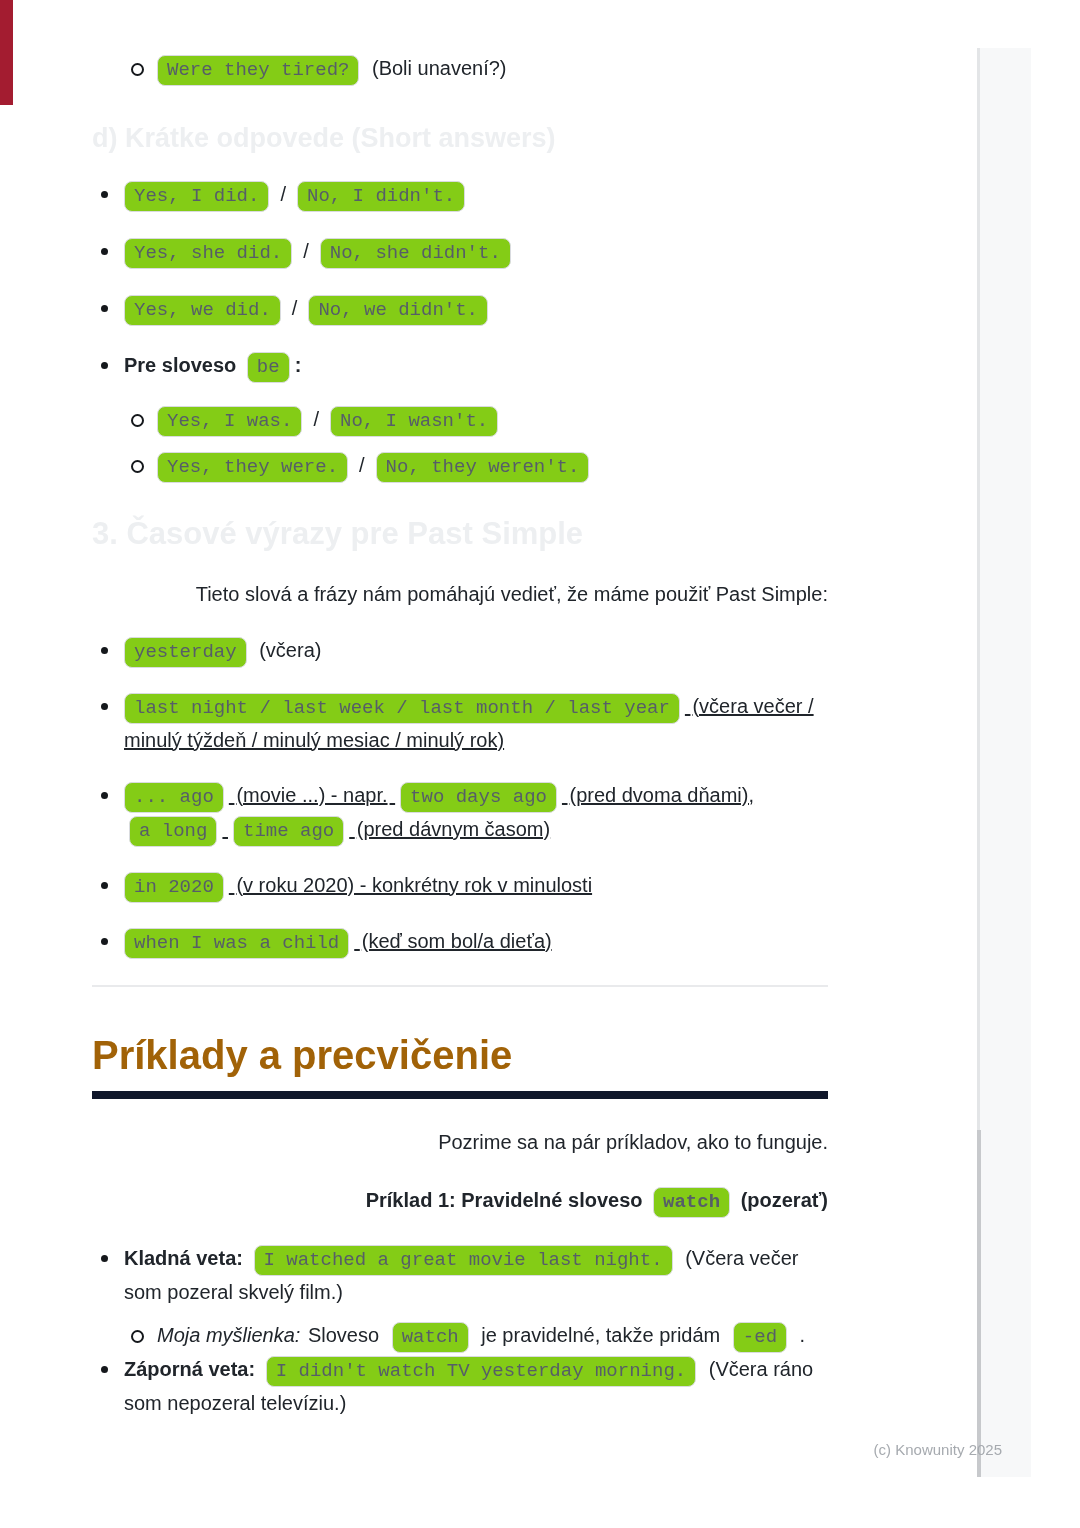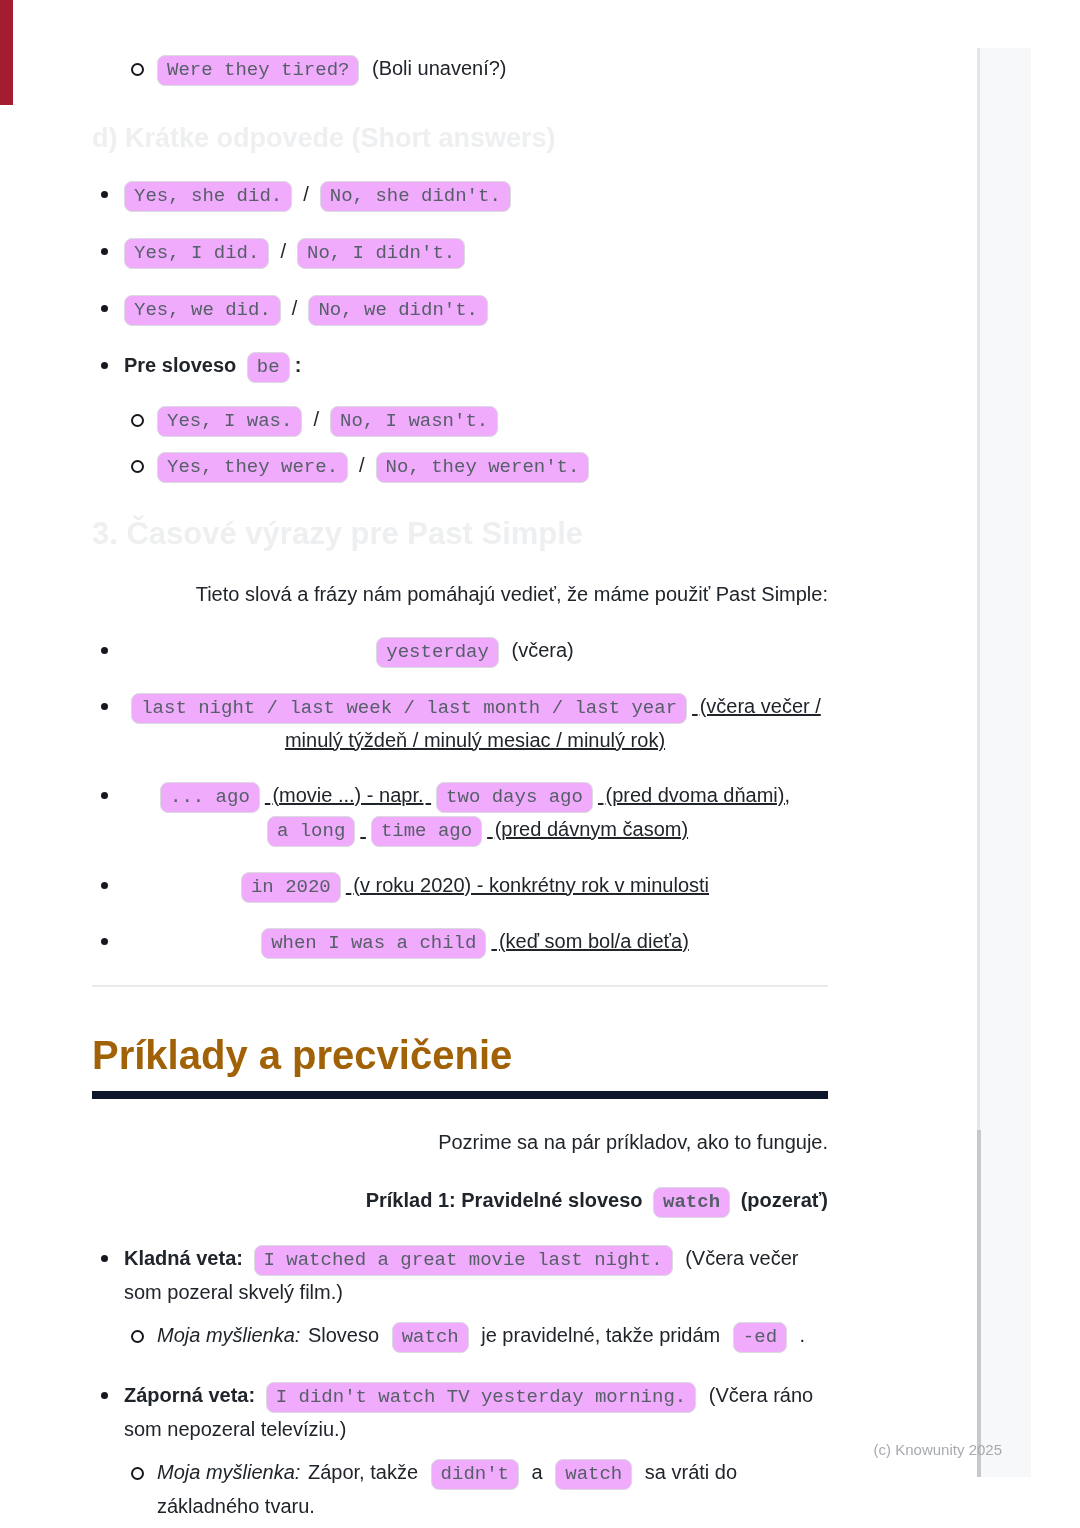--- a/index.html
+++ b/index.html
@@ -36,53 +36,53 @@
   .lv2-top > li::before {
     content:""; position:absolute; left:39px; top:11px;
     width:9px; height:9px; border-radius:50%; border:2px solid #15181c; background:transparent;
   }
 
   .chip {
     display:inline-block;
     font-family:"Liberation Mono","DejaVu Sans Mono",monospace;
     font-size:19px; line-height:23px;
     padding:3px 9px; margin:0 5px;
-    background:#f0abfc; border:1px solid #d9dbdf; border-radius:8px;
+    background:#84cc16; border:1px solid #d9dbdf; border-radius:8px;
     color:#565e68; white-space:pre; vertical-align:baseline;
   }
   li > .chip:first-child { margin-left:0; }
   .sep { margin:0 6px; }
   .t { margin:0 2px; }
   .b { font-weight:bold; }
   .i { font-style:italic; }
 
   h2.ghost, h3.ghost { color:#edeff1; font-weight:bold; margin:0; line-height:1.2; }
   h3.ghost { font-size:27px; margin-top:36px; }
   h2.ghost { font-size:31px; margin-top:32px; }
 
   .answers { margin-top:24px; }
   .answers > li + li { margin-top:23px; }
   .sub > li + li { margin-top:12px; }
 
   p { margin:0; font-size:20px; line-height:27px;text-align:right; }
   .p-time-intro { margin-top:28px; }
-  .time { margin-top:26px;text-align:center; }
+  .time { margin-top:26px; }
   .time > li + li { margin-top:22px;text-decoration:underline; }
 
   hr.rule { border:none; border-top:2px solid #e9eaec; margin:26px 0 0; }
 
   h1.section {
     font-size:40px; font-weight:bold; color:#a16207;
     margin:44px 0 0; padding-bottom:12px; border-bottom:8px solid #0f172a; line-height:1.2;
   }
   .p-ex-intro { margin-top:30px; }
   .p-ex-title { margin-top:28px; font-weight:bold; line-height:33px; }
 
   .example-list { margin-top:24px; }
-  .example-list > li + li { margin-top:26px; }
+  .example-list > li + li { }
   .example-list .sub { margin-top:10px; }
 
   .copyright { position:absolute; top:1441px; right:78px; font-size:15px; color:#a6aaaf; z-index:5; }
 </style>
 </head>
 <body>
 
 <div class="red-bar"></div>
 
 <div class="scroll-track">
@@ -95,24 +95,24 @@
     <li>
       <code class="chip">Were they tired?</code>
       <span class="t">(Boli unavení?)</span>
     </li>
   </ul>
 
   <h3 class="ghost">d) Krátke odpovede (Short answers)</h3>
 
   <ul class="lv1 answers">
     <li>
-      <code class="chip">Yes, she did.</code><span class="sep">/</span><code class="chip">No, she didn't.</code>
+      <code class="chip">Yes, I did.</code><span class="sep">/</span><code class="chip">No, I didn't.</code>
     </li>
     <li>
-      <code class="chip">Yes, I did.</code><span class="sep">/</span><code class="chip">No, I didn't.</code>
+      <code class="chip">Yes, she did.</code><span class="sep">/</span><code class="chip">No, she didn't.</code>
     </li>
     <li>
       <code class="chip">Yes, we did.</code><span class="sep">/</span><code class="chip">No, we didn't.</code>
     </li>
     <li>
       <span class="b">Pre sloveso</span>
       <code class="chip">be</code><span class="b">:</span>
       <ul class="sub">
         <li>
           <code class="chip">Yes, I was.</code><span class="sep">/</span><code class="chip">No, I wasn't.</code>
@@ -181,28 +181,18 @@
           <span class="t">je pravidelné, takže pridám</span>
           <code class="chip">-ed</code>
           <span class="t">.</span>
         </li>
       </ul>
     </li>
     <li>
       <span class="b">Záporná veta:</span>
       <code class="chip">I didn't watch TV yesterday morning.</code>
       <span class="t">(Včera ráno som nepozeral televíziu.)</span>
-      <ul class="sub">
-        <li>
-          <span class="i">Moja myšlienka:</span>
-          <span class="t">Zápor, takže</span>
-          <code class="chip">didn't</code>
-          <span class="t">a</span>
-          <code class="chip">watch</code>
-          <span class="t">sa vráti do základného tvaru.</span>
-        </li>
-      </ul>
     </li>
   </ul>
 
 </div>
 
 <div class="copyright">(c) Knowunity 2025</div>
 
 </body></html>

